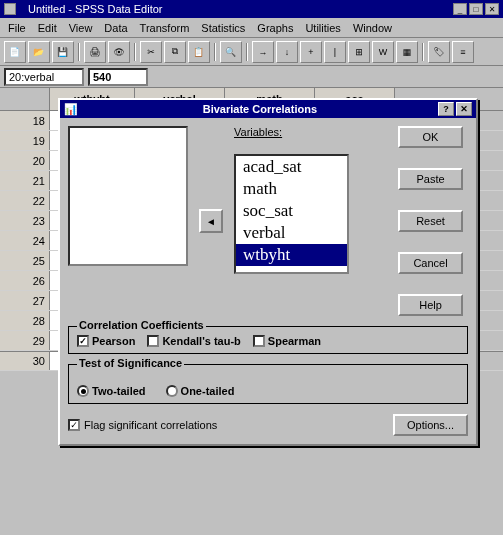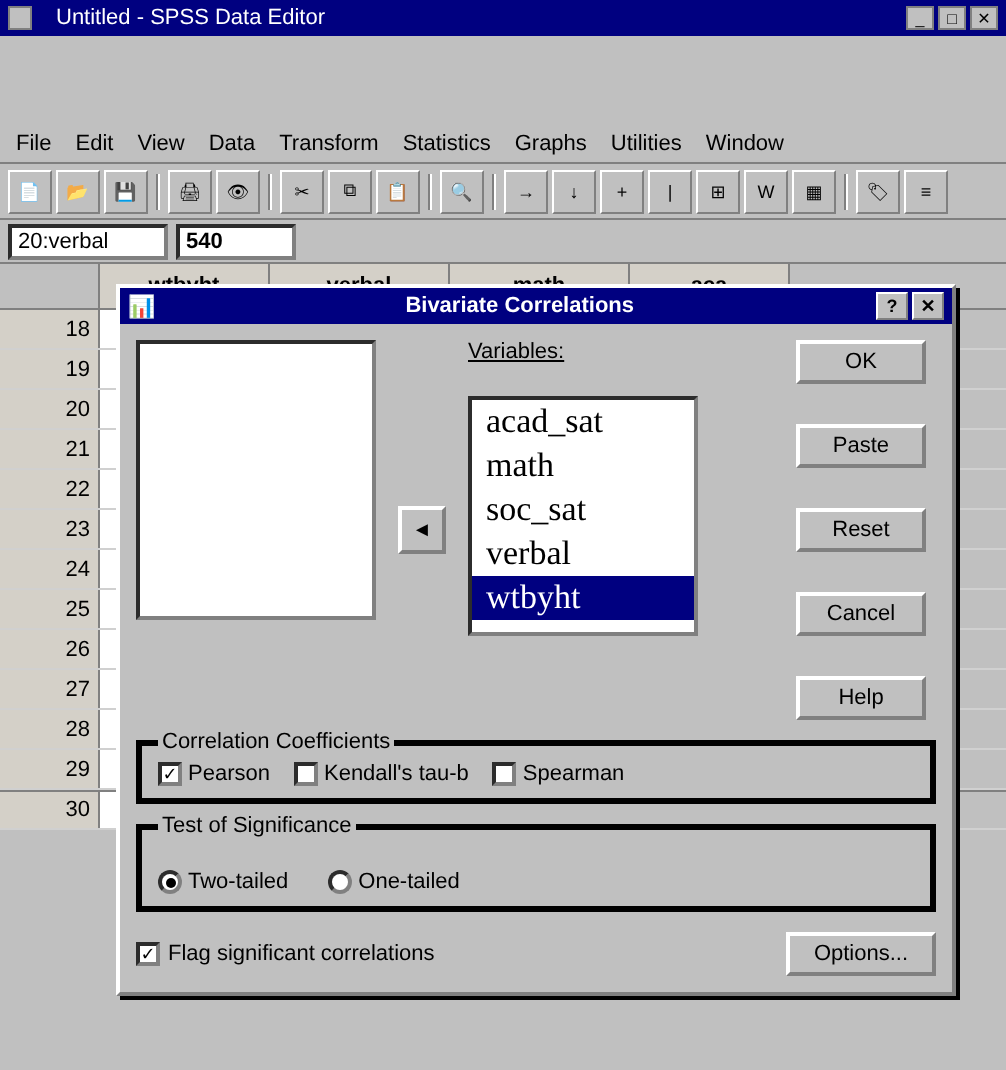--- a/index.html
+++ b/index.html
@@ -52,21 +52,20 @@
     }
 
     
     .menu-bar {
       background: #c0c0c0;
       border-bottom: 1px solid #808080;
       display: flex;
       align-items: center;
       height: 20px;
       padding: 0 2px;
-      margin-top: 44px;
     }
     .menu-item {
       padding: 2px 6px;
       cursor: pointer;
       font-size: 11px;
     }
 
     
     .toolbar {
       background: #c0c0c0;
@@ -312,24 +311,25 @@
       font-size: 11px;
       cursor: pointer;
       text-align: center;
       display: flex;
       align-items: center;
       justify-content: center;
     }
 
     
     .group-box {
-      border: 3px solid #000000;
+      border: 1px solid #000000;
       padding: 4px 16px 6px 8px;
       position: relative;
       margin-top: 4px;
+      font-weight: bold;
     }
     .group-label {
       position: absolute;
       top: -8px;
       left: 8px;
       background: #c0c0c0;
       padding: 0 2px;
       font-size: 11px;
     }
     .checkbox-row {

